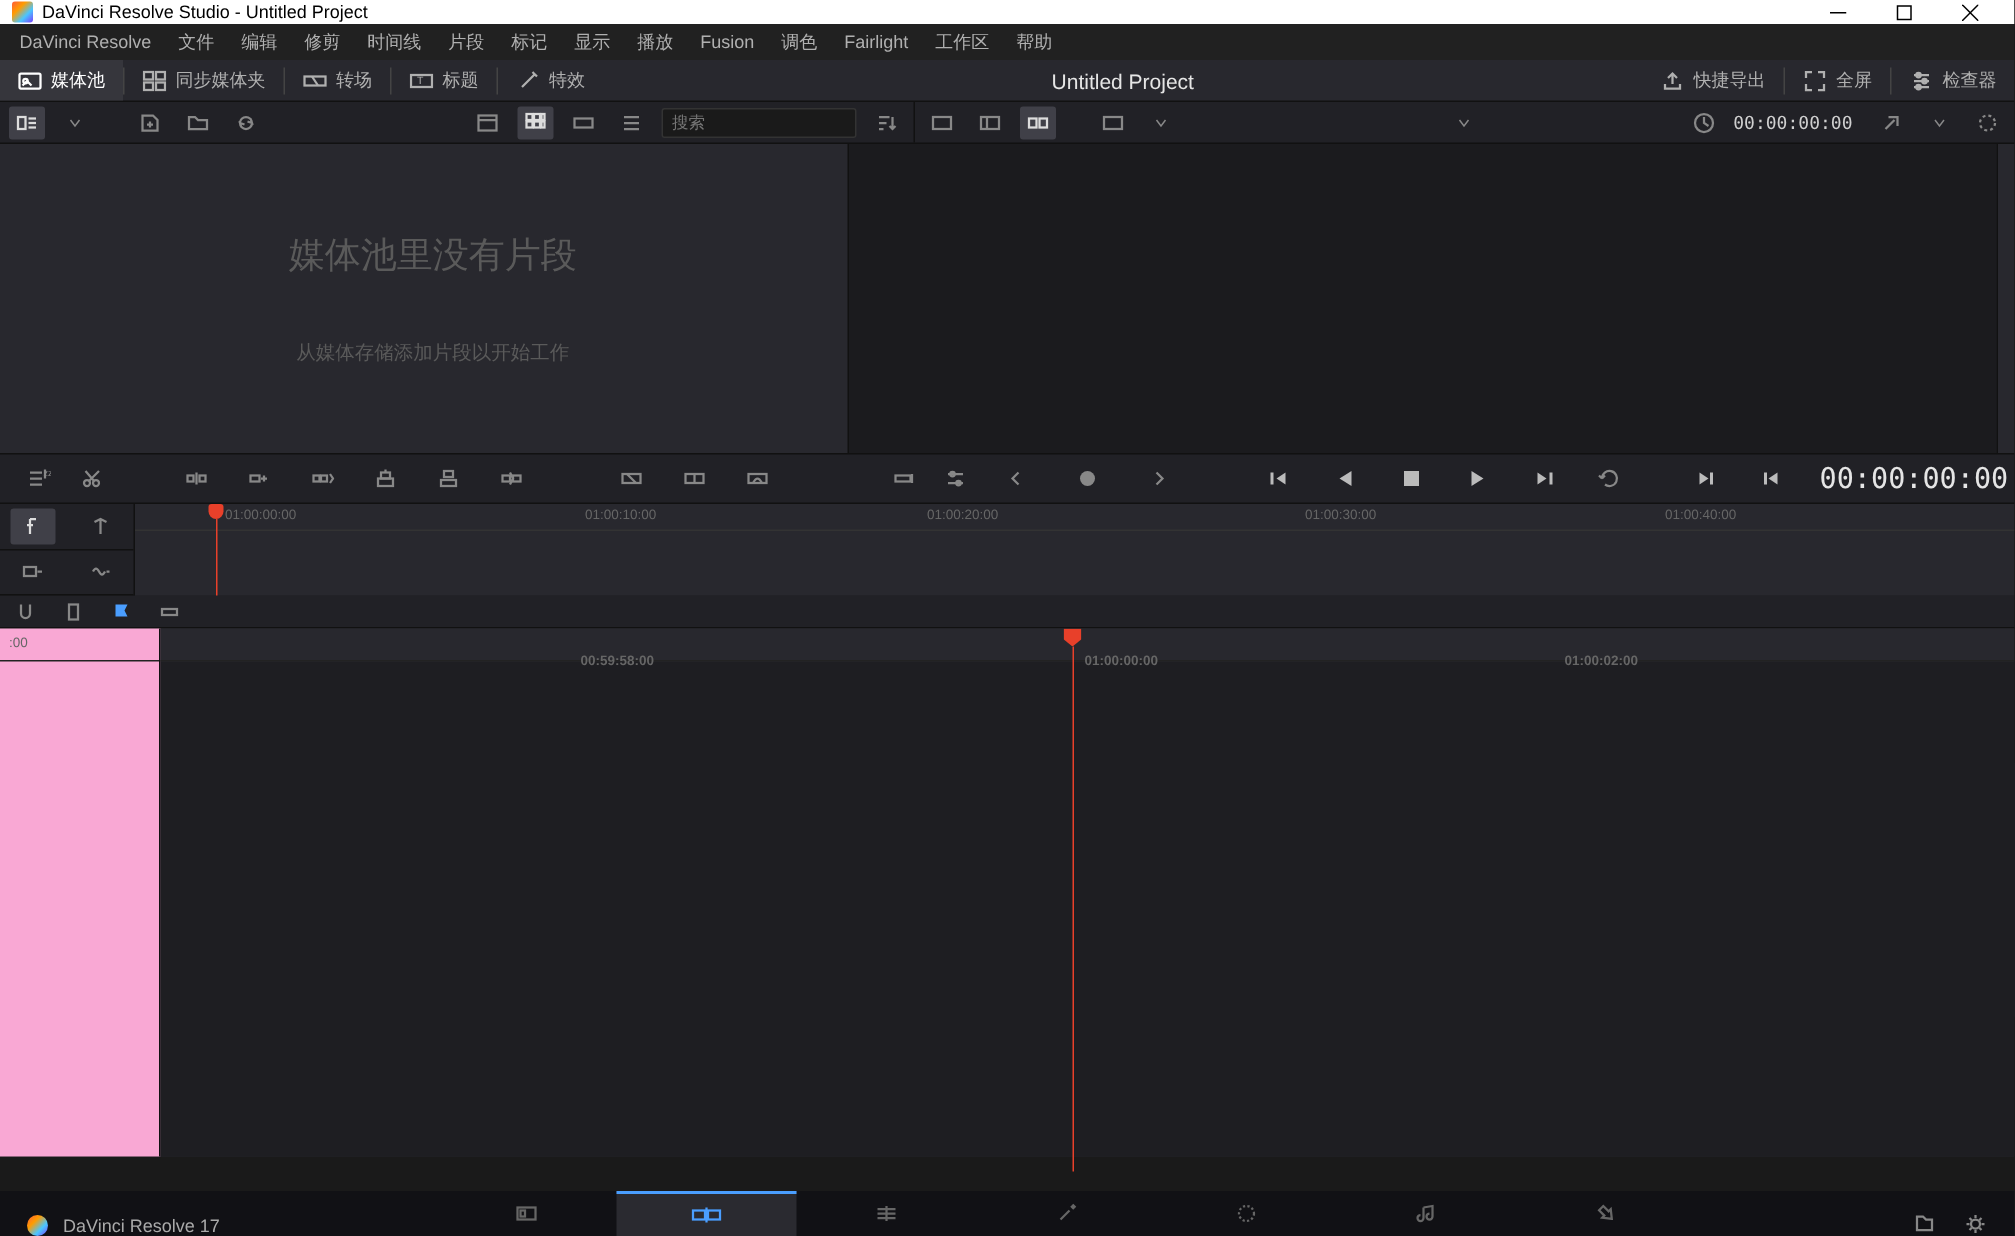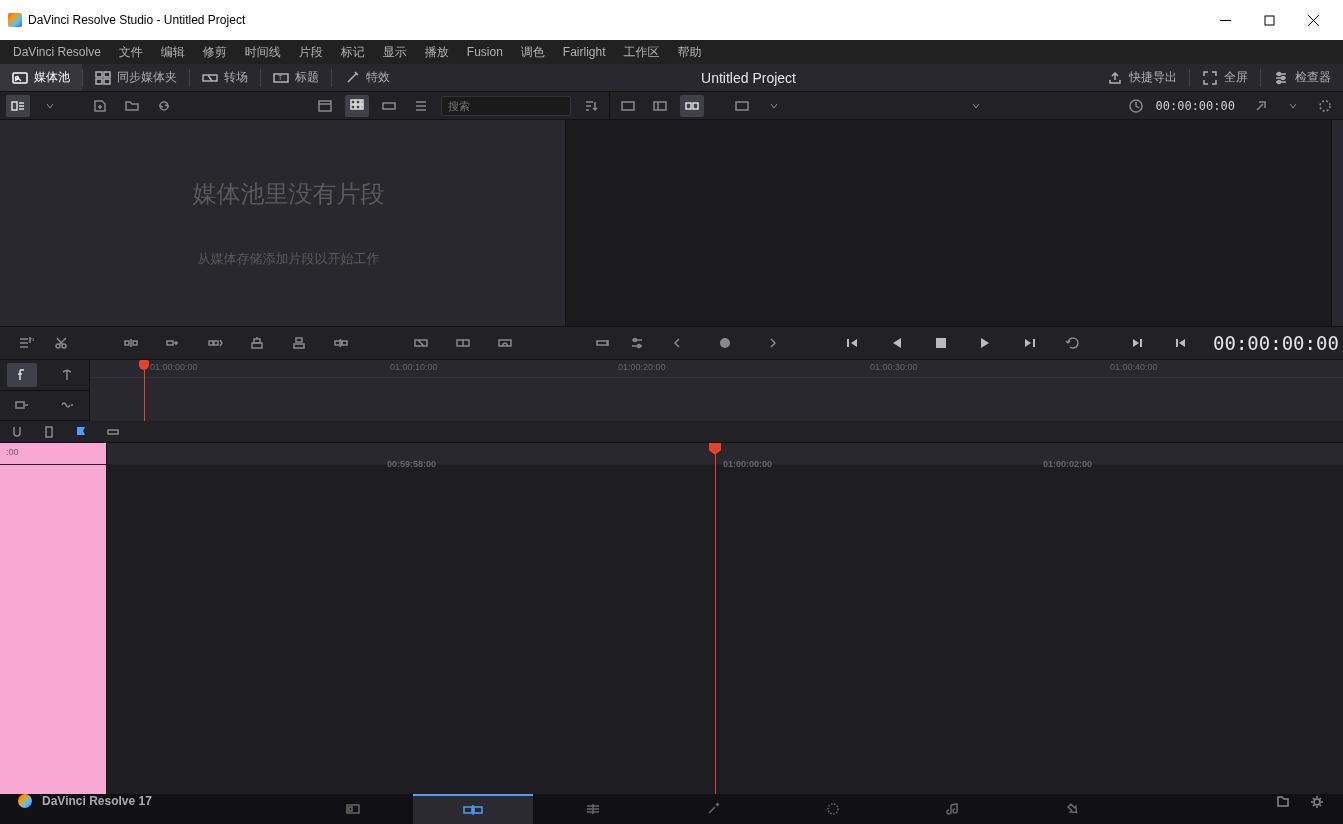--- a/index.html
+++ b/index.html
@@ -1,17 +1,17 @@
 <!DOCTYPE html>
 <html><head>
 <meta charset="utf-8">
 <style>
 * { margin:0; padding:0; box-sizing:border-box; font-family:"Microsoft YaHei",Arial,sans-serif; user-select:none; }
 body { width:1343px; height:824px; background:#1a1a1a; color:#c0c0c0; overflow:hidden; position:relative; }
-.titlebar { height:40px; background:#fff; color:#000; display:flex; align-items:center; padding:0 8px; font-size:12px; }
+.titlebar { height:16px; background:#fff; color:#000; display:flex; align-items:center; padding:0 8px; font-size:12px; }
 .titlebar .logo { width:14px; height:14px; margin-right:6px; background:linear-gradient(135deg,#ff5b3a,#ff9c00,#4ac6ff,#7a3dff); border-radius:2px; }
 .titlebar .spacer { flex:1; }
 .titlebar .wbtn { width:44px; height:28px; display:flex; align-items:center; justify-content:center; color:#000; }
 .titlebar .wbtn svg { width:11px; height:11px; }
 .menubar { height:24px; background:#212121; display:flex; align-items:center; padding:0 4px; font-size:12px; color:#b0b0b0; }
 .menubar .menuitem { padding:0 9px; height:24px; display:flex; align-items:center; }
 .toolbar1 { height:28px; background:#28282e; display:flex; align-items:center; font-size:12px; color:#b0b0b0; border-bottom:1px solid #111; }
 .toolbar1 .tbtn { display:flex; align-items:center; gap:6px; padding:0 12px; height:100%; }
 .toolbar1 .tbtn.active { background:#36363c; color:#fff; }
 .toolbar1 .divider { width:1px; height:18px; background:#444; }
@@ -55,21 +55,21 @@
 .snap-row .sbtn.blue { color:#4a9eff; }
 .main-tl { position:relative; flex:1; background:#28282e; display:flex; }
 .main-tl .leftcol { width:107px; background:#f9a8d4; border-right:1px solid #111; }
 .main-tl .tracks { flex:1; position:relative; }
 .main-tl .ruler2 { height:22px; background:#28282e; font-size:9px; color:#666; position:relative; border-bottom:1px solid #222; }
 .main-tl .ruler2 .tick { position:absolute; top:16px;font-weight:bold; }
 .main-tl .playhead2 { position:absolute; top:0; left:608px; }
 .main-tl .playhead2 .head { width:12px; height:12px; background:#e8402a; clip-path:polygon(0 0,100% 0,100% 60%,50% 100%,0 60%); margin-left:-6px; }
 .main-tl .playhead2 .line { width:1px; height:350px; background:#e8402a; }
 .main-tl .trackarea {height:330px; background:#1e1e22;}
-.bottombar { height:30px; background:#111115; display:flex; align-items:flex-start; position:absolute; bottom:0; left:0; right:0;font-weight:bold; }
+.bottombar { height:30px; background:#111115; display:flex; align-items:flex-end; position:absolute; bottom:0; left:0; right:0; }
 .bottombar .home { display:flex; align-items:center; gap:10px; padding:0 18px; font-size:12px; color:#aaa; }
 .bottombar .home .logo2 { width:14px; height:14px; background:linear-gradient(135deg,#ff5b3a,#ff9c00,#4ac6ff,#7a3dff); border-radius:50%; }
 .bottombar .pages { flex:1; display:flex; justify-content:center; gap:0; }
 .bottombar .page { width:120px; height:30px; display:flex; align-items:center; justify-content:center; color:#666; }
 .bottombar .page.active { background:#2a2a30; color:#4a9eff; border-top:2px solid #4a9eff; }
 .bottombar .corner { display:flex; gap:18px; padding:0 18px; }
 .bottombar .corner .cbtn { color:#888; }
 svg { display:block; }
 .ico { width:16px; height:16px; fill:none; stroke:currentColor; stroke-width:1.5; }
 </style>

